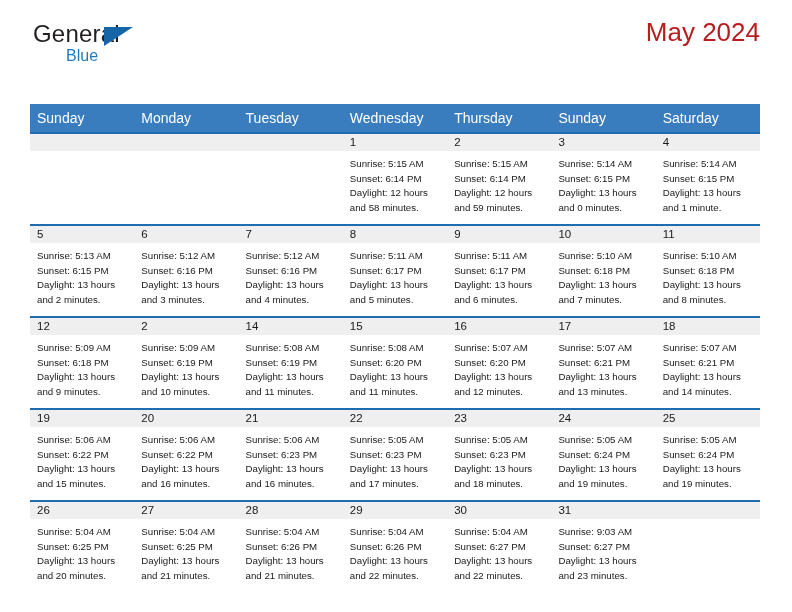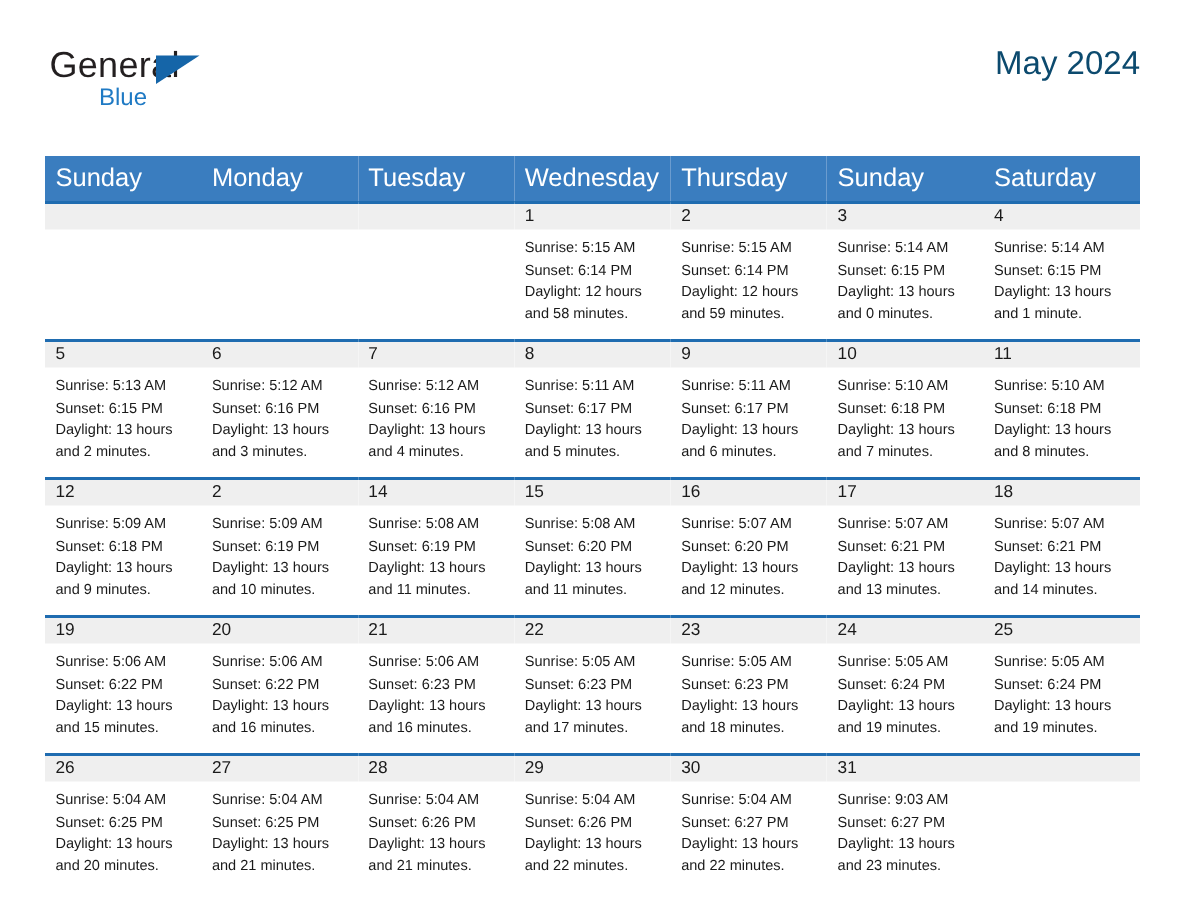--- a/index.html
+++ b/index.html
@@ -18,21 +18,21 @@
     position: relative;
     width: 792px;
     height: 612px;
     box-sizing: border-box;
   }
 
   
   .header {
     position: absolute;
     left: 30px;
-    top: 26px;
+    top: 16px;
     right: 32px;
     height: 70px;
   }
   .brand {
     position: absolute;
     left: 3px;
     top: 4px;
     width: 150px;
     height: 56px;
   }
@@ -65,23 +65,23 @@
     border-bottom: 19px solid transparent;
   }
 
   .title-wrap {
     position: absolute;
     right: 0;
     top: 0;
     text-align: right;
   }
   .cal-title {
-    font-size: 22px;
+    font-size: 26px;
     line-height: 32px;
-    color: #0c4a6e;
+    color: #b91c1c;
     font-weight: normal;
     margin: 0;
     font-family: "Liberation Sans", sans-serif;
   }
   .cal-subtitle {
     font-size: 14px;
     line-height: 20px;
     margin-top: 6px;
     color: #1a1a1a;
     font-family: "Liberation Sans", sans-serif;
@@ -92,21 +92,21 @@
     position: absolute;
     left: 30px;
     top: 104px;
     width: 730px;
     border-collapse: collapse;
     table-layout: fixed;
   }
   .calendar th {
     background: #3a7dbf;
     color: #ffffff;
-    font-size: 17px;
+    font-size: 14px;
     font-weight: normal;
     text-align: left;
     padding: 5px 0 5px 7px;
     height: 18px;
     font-family: "Liberation Sans", sans-serif;
   }
   .calendar td {
     vertical-align: top;
     padding: 0;
     width: 104.28px;

